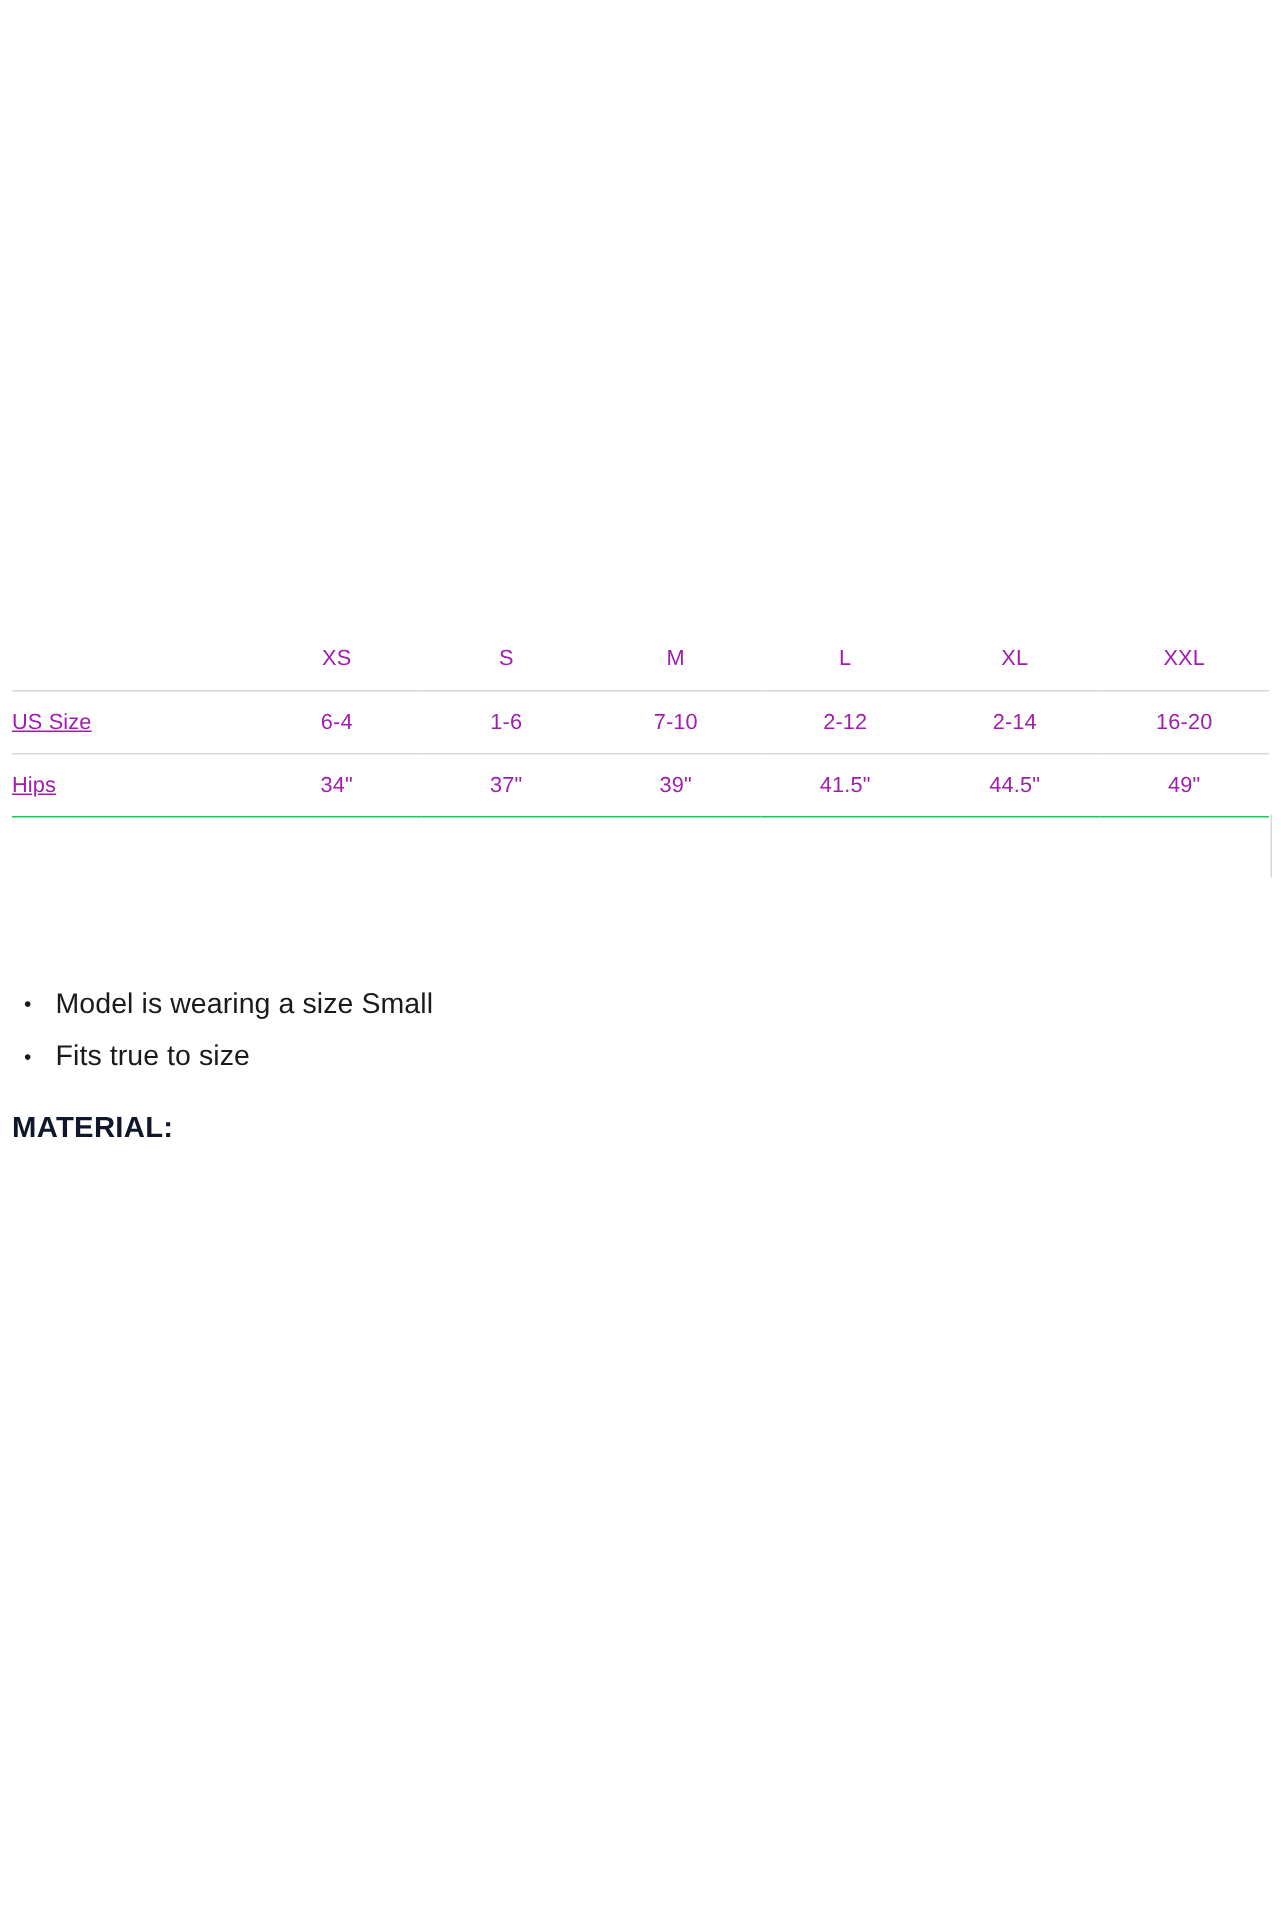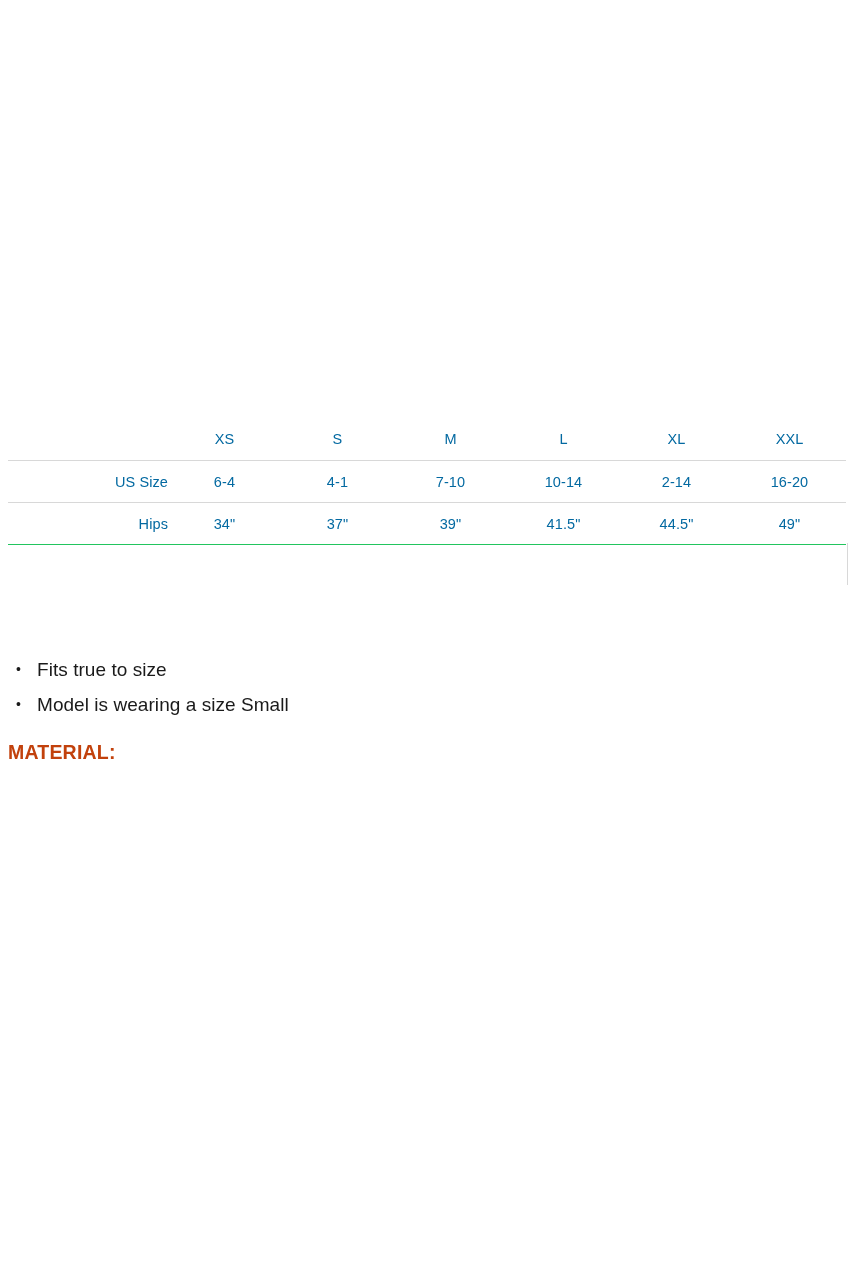--- a/index.html
+++ b/index.html
@@ -37,39 +37,40 @@
     border-collapse: collapse;
     table-layout: fixed;
   }
   table.size-table col.label-col { width: 160px; }
 
   table.size-table th,
   table.size-table td {
     text-align: center;
     font-weight: normal;
     font-size: 14.5px;
-    color: #0369a1;
+    color: #a21caf;
     padding: 0;
     height: 41px;
     vertical-align: middle;
     letter-spacing: 0.1px;
   }
   table.size-table thead th {
     height: 42px;
     border-bottom: 1px solid #d8d8d8;
   }
   table.size-table tbody td {
     border-bottom: 1px solid #d8d8d8;
   }
   table.size-table tbody tr:last-child td {
     border-bottom: 1px solid #22c55e;
   }
   table.size-table .row-label {
-    text-align: right;
+    text-align: left;
     font-size: 14.5px;
+    text-decoration: underline;
   }
 
   
   .bullet-block {
     position: absolute;
     left: 8px;
     width: 838px;
   }
   .fit-block { top: 652px; }
   .care-block { top: 783px; }
@@ -96,21 +97,21 @@
     line-height: 35px;
     color: #1a1a1a;
   }
 
   .section-heading {
     position: absolute;
     left: 8px;
     top: 741px;
     font-size: 19.5px;
     font-weight: bold;
-    color: #c2410c;
+    color: #0f172a;
     letter-spacing: 0.2px;
   }
 
   
   .edge-sliver {
     position: absolute;
     right: 0;
     top: 543px;
     width: 6px;
     height: 42px;
@@ -142,44 +143,44 @@
           <th>M</th>
           <th>L</th>
           <th>XL</th>
           <th>XXL</th>
         </tr>
       </thead>
       <tbody>
         <tr>
           <td class="row-label">US Size</td>
           <td>6-4</td>
-          <td>4-1</td>
+          <td>1-6</td>
           <td>7-10</td>
-          <td>10-14</td>
+          <td>2-12</td>
           <td>2-14</td>
           <td>16-20</td>
         </tr>
         <tr>
           <td class="row-label">Hips</td>
           <td>34"</td>
           <td>37"</td>
           <td>39"</td>
           <td>41.5"</td>
           <td>44.5"</td>
           <td>49"</td>
         </tr>
       </tbody>
     </table>
   </div>
 
   <div class="edge-sliver"></div>
 
   <div class="bullet-block fit-block">
     <ul class="bullets">
+      <li>Model is wearing a size Small</li>
       <li>Fits true to size</li>
-      <li>Model is wearing a size Small</li>
     </ul>
   </div>
 
   <div class="section-heading">MATERIAL:</div>
 
 
 </div>
 
 </body></html>

